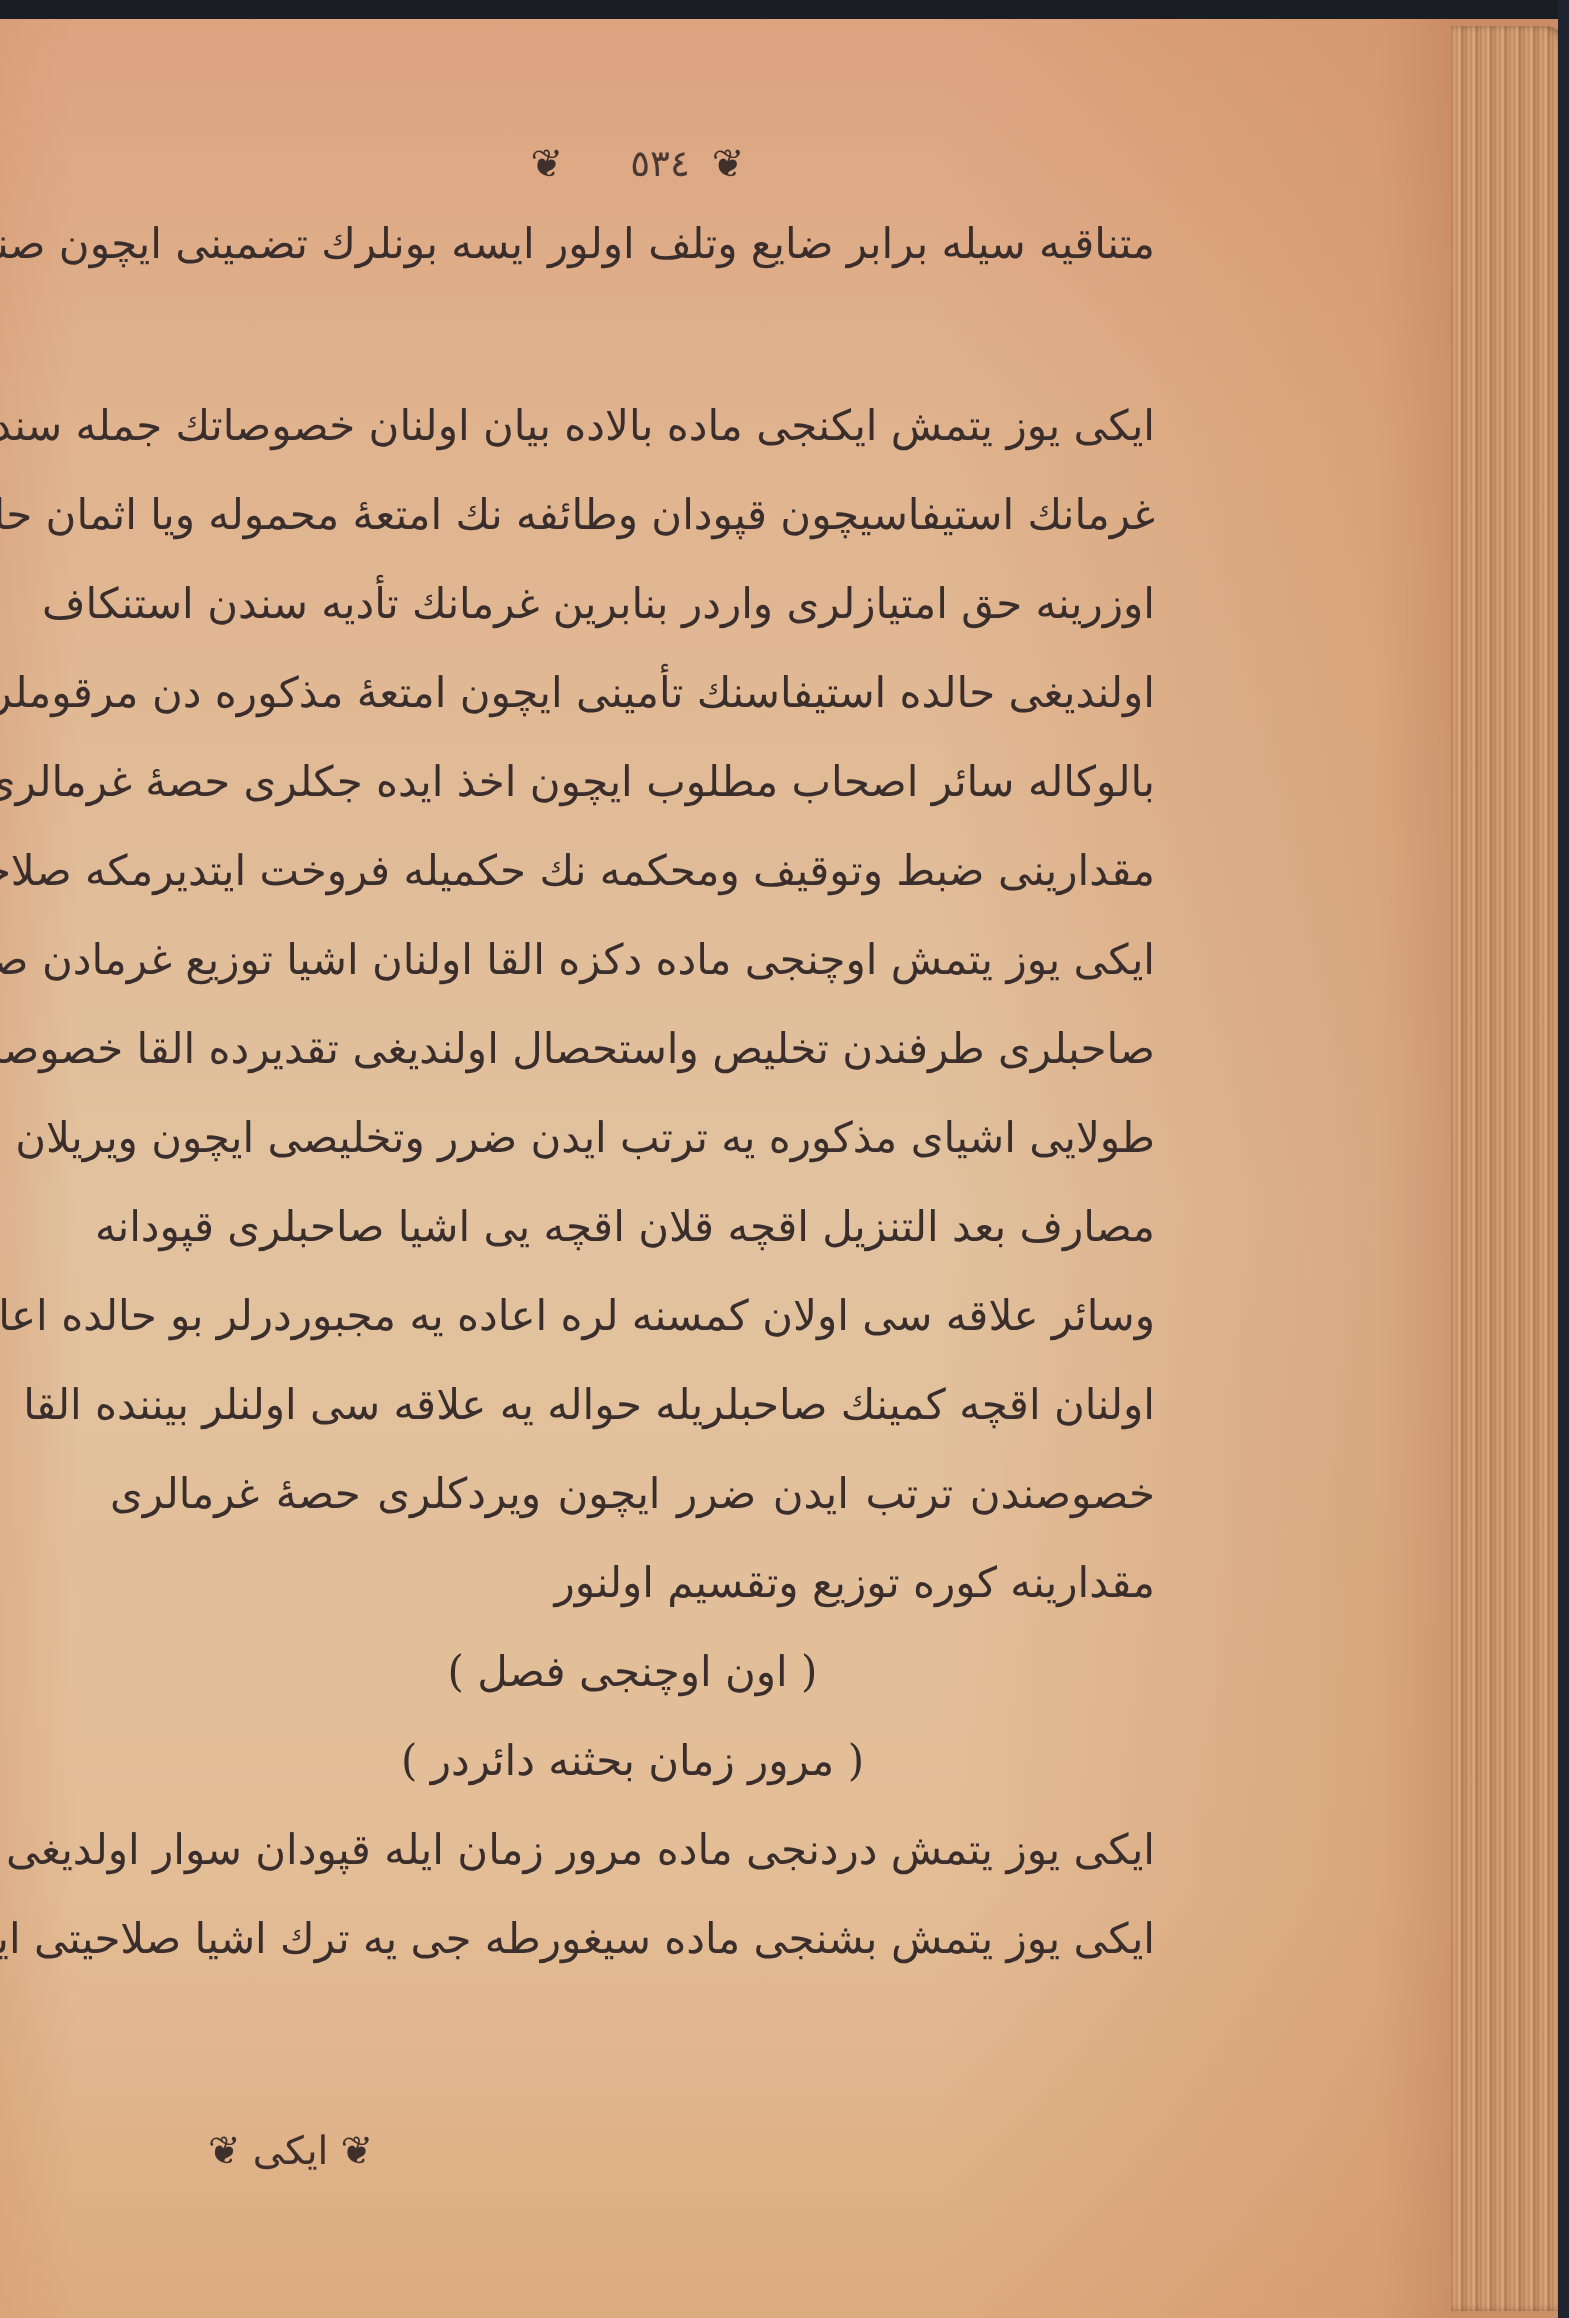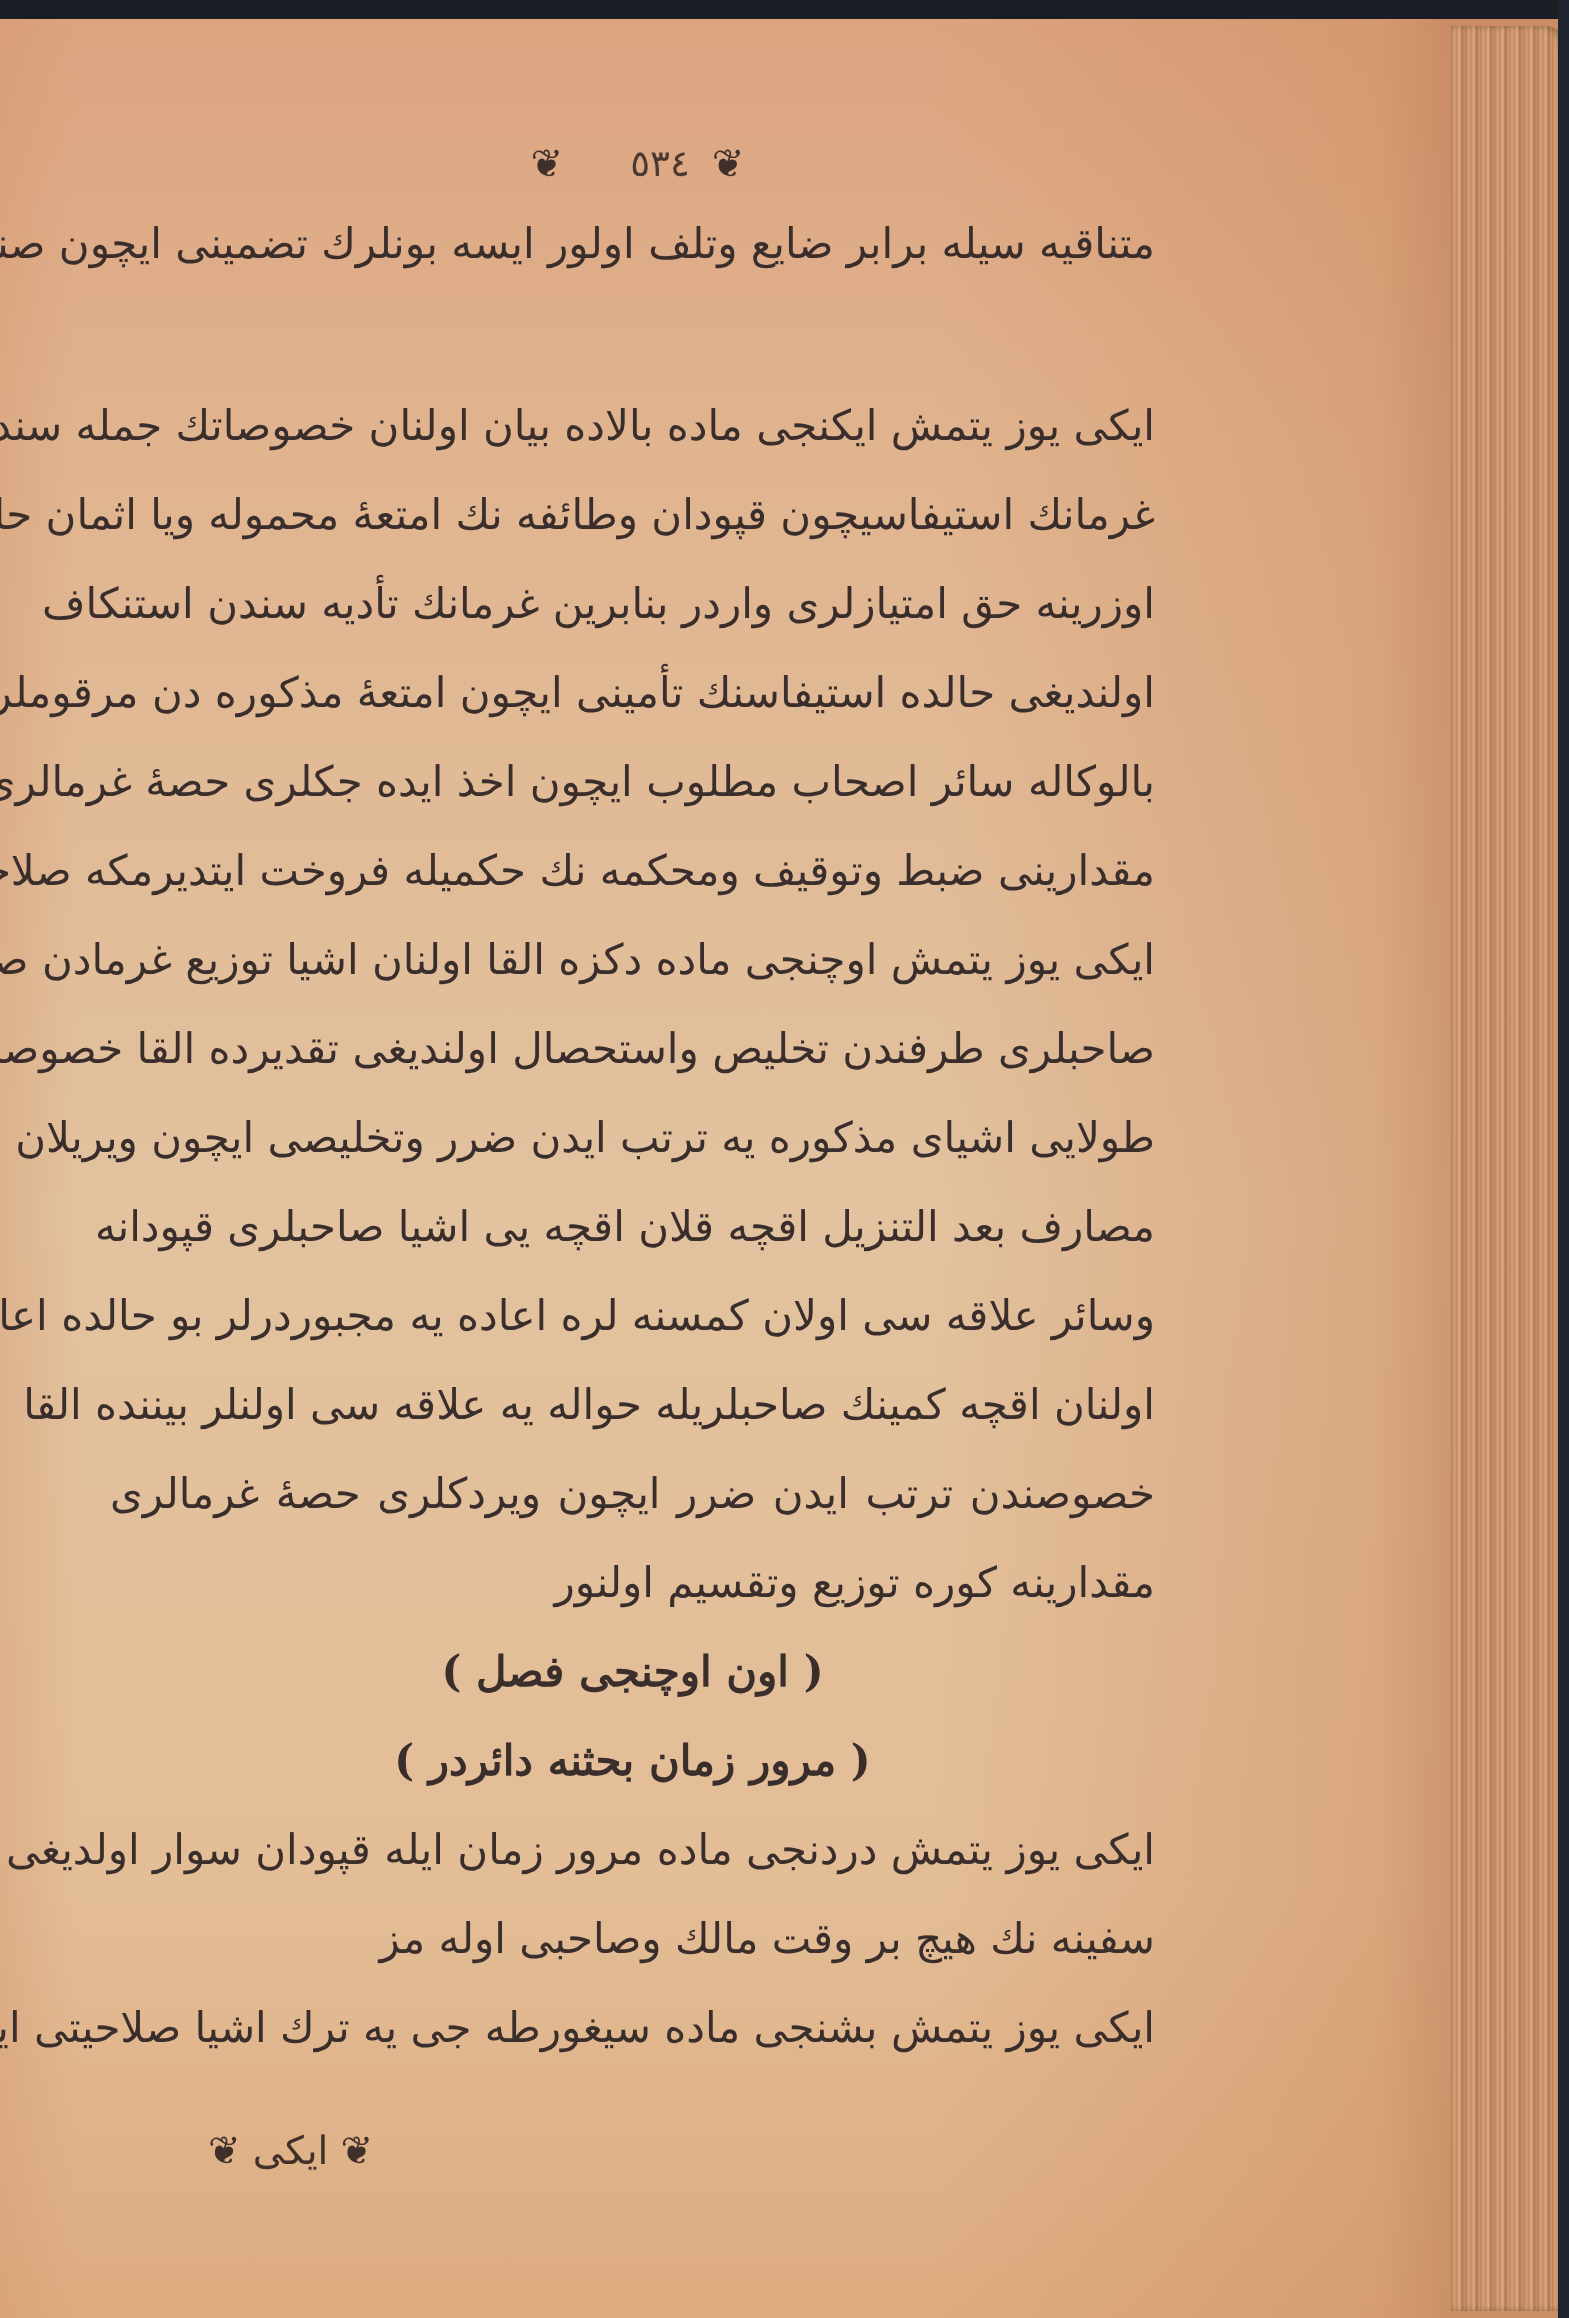--- a/index.html
+++ b/index.html
@@ -38,21 +38,21 @@
   .text-block {
     position: absolute; left: 110px; top: 180px; width: 1045px;
     direction: rtl; text-align: right;
     color: #3a2e2c; font-size: 42px;
   }
   .line {
     height: 89px; line-height: 89px; white-space: nowrap;
     text-align: justify; text-align-last: justify;
   }
   .line.short { text-align-last: right; }
-  .line.center { text-align: left; text-align-last: center; font-weight: bold; }
+  .line.center { text-align: left; text-align-last: center; }
   .gap { height: 93px; }
 
   .catchword {
     position: absolute; left: 208px; top: 2098px; height: 68px;
     display: flex; align-items: center; gap: 12px; direction: ltr;
     color: #3f302b; font-size: 37px;
   }
   .catchword .word { direction: rtl; font-size: 39px; }
 </style>
 </head>
@@ -85,21 +85,20 @@
     <div class="line">مصارف بعد التنزیل اقچه قلان اقچه یی اشیا صاحبلری قپودانه</div>
     <div class="line">وسائر علاقه سی اولان کمسنه لره اعاده یه مجبوردرلر بو حالده اعاده</div>
     <div class="line">اولنان اقچه کمینك صاحبلریله حواله یه علاقه سی اولنلر بیننده القا</div>
     <div class="line">خصوصندن ترتب ایدن ضرر ایچون ویردكلری حصهٔ غرمالری</div>
     <div class="line short">مقدارینه کوره توزیع وتقسیم اولنور</div>
 
     <div class="line center">( اون اوچنجی فصل )</div>
     <div class="line center">( مرور زمان بحثنه دائردر )</div>
 
     <div class="line">ایکی یوز یتمش دردنجی ماده   مرور زمان ایله قپودان سوار اولدیغی</div>
-    <div class="line short">سفینه نك هیچ بر وقت مالك وصاحبی اوله مز</div>
 
     <div class="line">ایکی یوز یتمش بشنجی ماده   سیغورطه جی یه ترك اشیا صلاحیتی ایکی یوز</div>
 
   </div>
 
   <div class="catchword">
     <span class="ornament">❦</span>
     <span class="word">ایکی</span>
     <span class="ornament">❦</span>
   </div>

